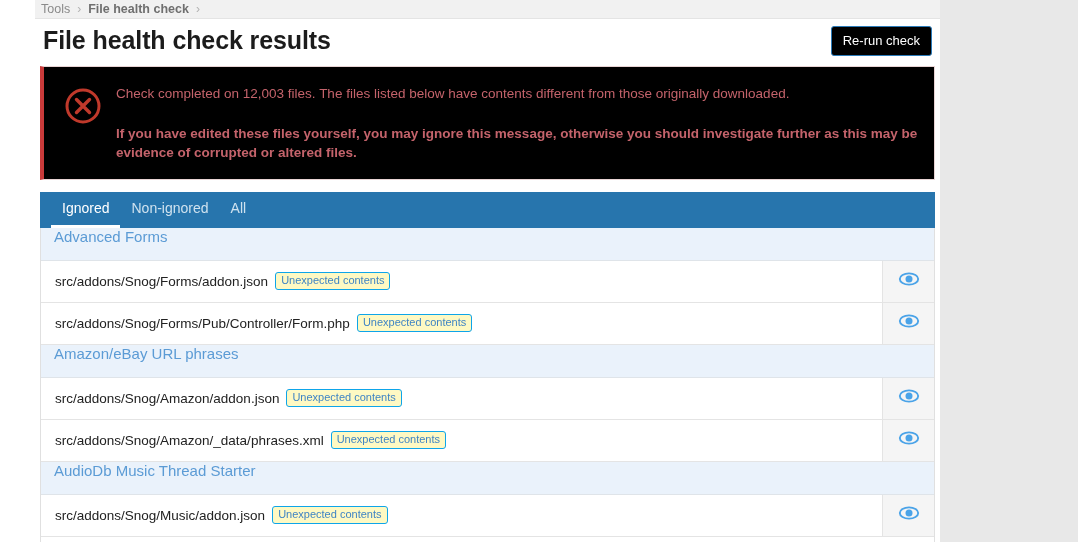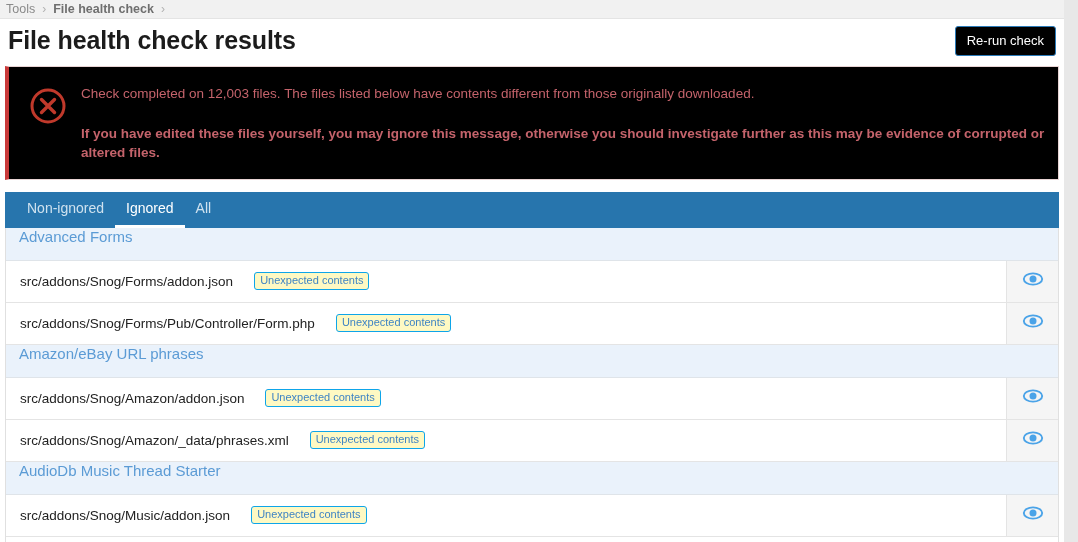--- a/index.html
+++ b/index.html
@@ -5,21 +5,21 @@
   * { box-sizing: border-box; }
   html, body {
     margin: 0; padding: 0;
     width: 1078px; height: 542px;
     overflow: hidden;
     background: #e8e8e8;
     font-family: "Liberation Sans", sans-serif;
     -webkit-font-smoothing: antialiased;
   }
 
-  .page { width: 1064px; height: 542px; position: relative; background: #ffffff; }
+  .page { width: 940px; height: 542px; position: relative; background: #ffffff; padding-left: 35px; }
 
   
   .breadcrumb-bar {
     height: 19px;
     background: #f1f1f1;
     display: flex;
     align-items: center;
     padding: 0 0 0 6px;
     font-size: 12.5px;
     color: #8a8a8a;
@@ -133,21 +133,21 @@
     align-items: stretch;
     border-bottom: 1px solid #e4e4e4;
     background: #ffffff;
     min-height: 42px;
   }
   .file-cell {
     flex: 1 1 auto;
     display: flex;
     align-items: center;
     padding-left: 14px;
-    gap: 21px;
+    gap: 7px;
   }
   .file-path { font-size: 13.5px; color: #222222; }
   .badge {
     display: inline-block;
     border: 1px solid #0ea5e9;
     background: #fef9c3;
     color: #3f84c4;
     font-size: 11px;
     border-radius: 3px;
     padding: 2px 5px 3px 5px;
@@ -188,25 +188,25 @@
         <path d="M12.5 12.5 L25.5 25.5 M25.5 12.5 L12.5 25.5" stroke="#c0392b" stroke-width="3.4" stroke-linecap="round"></path>
       </svg>
     </span>
     <div class="alert-body">
       <p>Check completed on 12,003 files. The files listed below have contents different from those originally downloaded.</p>
       <p>If you have edited these files yourself, you may ignore this message, otherwise you should investigate further as this may be evidence of corrupted or altered files.</p>
     </div>
   </div>
 
   <div class="tab-bar" id="tab-bar">
+      <div class="tab active">
+        <span>Ignored</span>
+      </div>
       <div class="tab">
         <span>Non-ignored</span>
-      </div>
-      <div class="tab active">
-        <span>Ignored</span>
       </div>
       <div class="tab">
         <span>All</span>
       </div>
     </div>
 
   <div class="results" id="results">
       <div class="group-header">
         <a href="#">Advanced Forms</a>
       </div>

